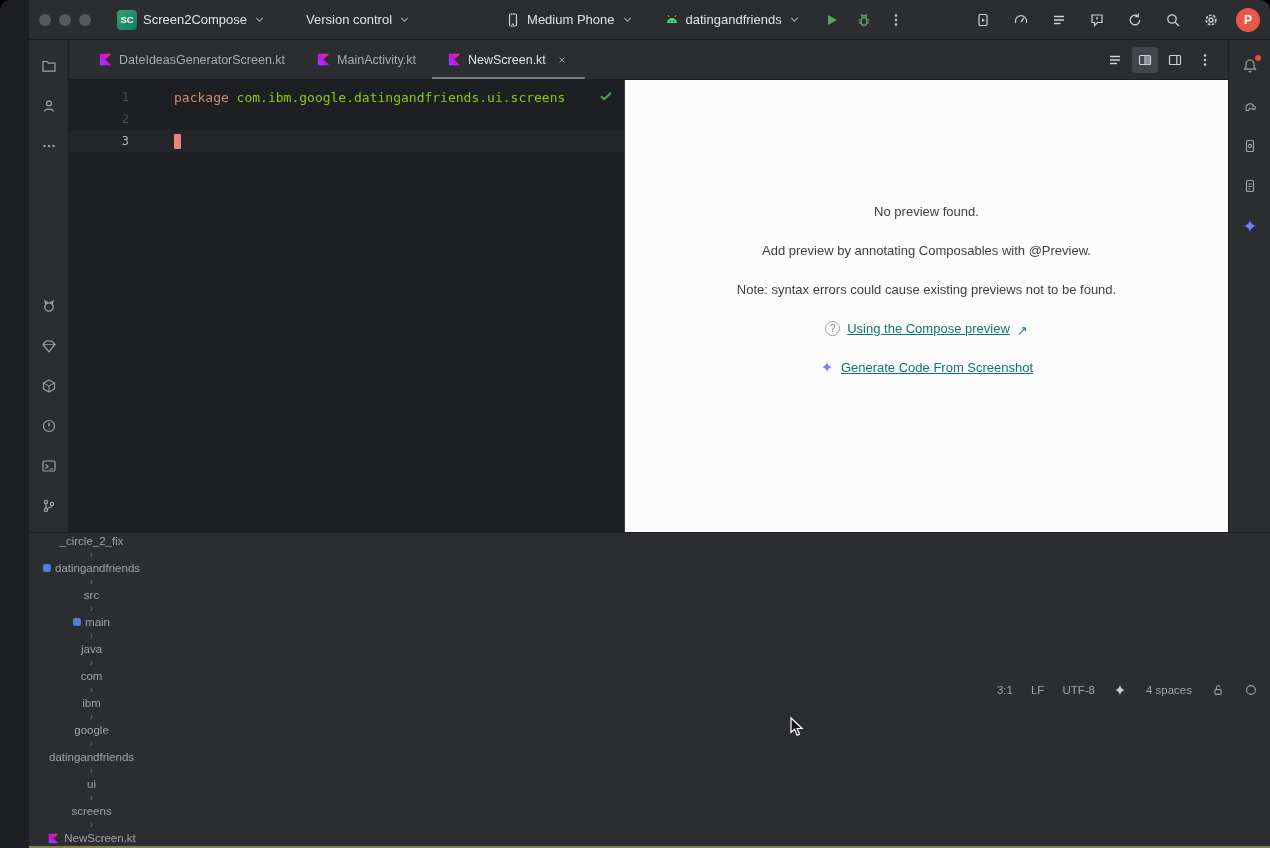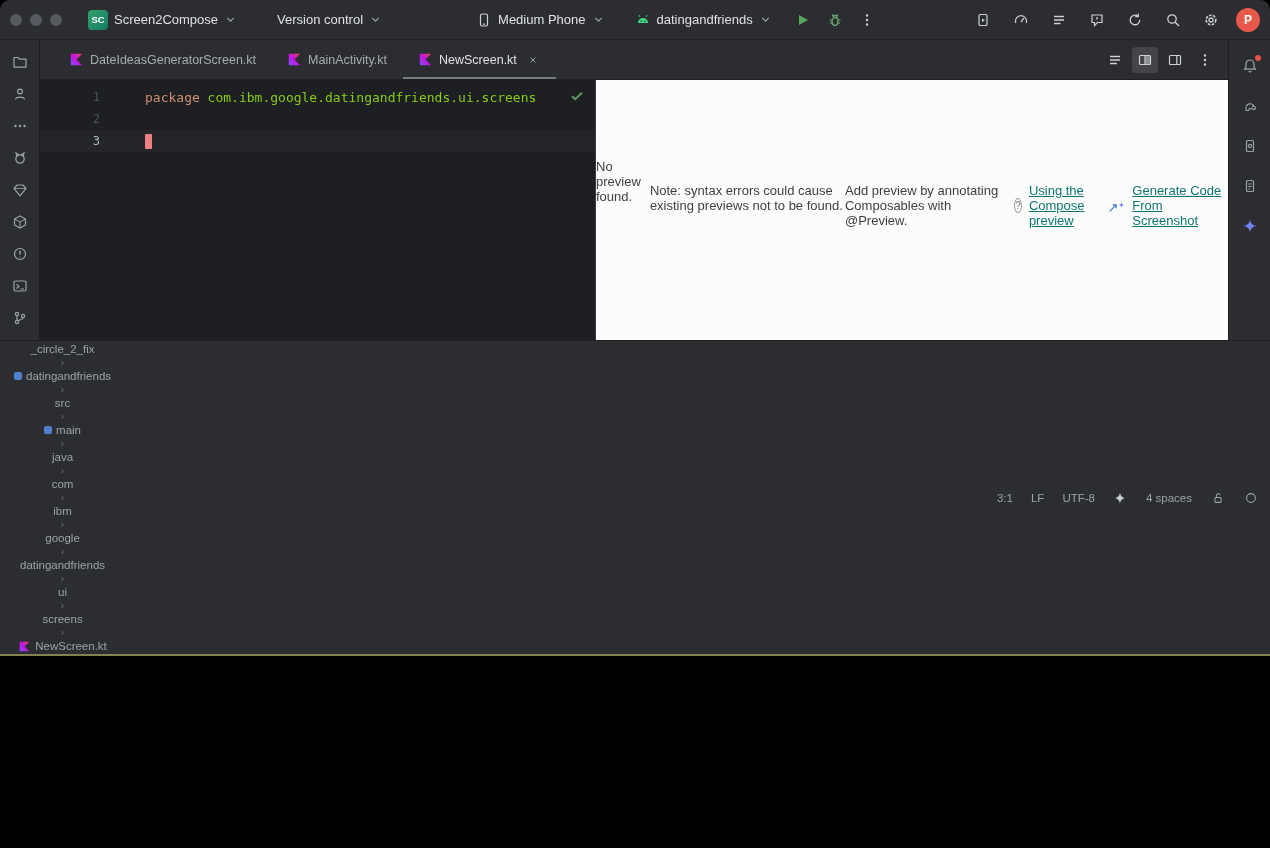--- a/index.html
+++ b/index.html
@@ -1,17 +1,17 @@
 <!DOCTYPE html>
 <html><head>
 <meta charset="utf-8">
 <style>
   * { margin:0; padding:0; box-sizing:border-box; }
   body { background:#000; font-family:"Liberation Sans", sans-serif; width:1270px; height:848px; overflow:hidden; }
-  .app { width:1270px; height:656px; display:flex; flex-direction:column; background:#1e1f22; position:relative; border-radius:10px 10px 0 0; overflow:hidden; }
+  .app { width:1270px; height:848px; display:flex; flex-direction:column; background:#1e1f22; position:relative; border-radius:10px 10px 0 0; overflow:hidden;padding-left:29px; }
 
   
   .titlebar { flex:0 0 40px; background:#2b2d30; border-bottom:1px solid #1e1f22; display:flex; align-items:center; padding:0 10px; color:#dfe1e5; font-size:13px; }
   .traffic { display:flex; gap:8px; margin-right:18px; }
   .traffic span { width:12px; height:12px; border-radius:50%; background:#56595f; display:block; }
   .tb-widget { display:flex; align-items:center; gap:6px; padding:4px 8px; border-radius:6px; white-space:nowrap; cursor:default; }
   .sc-badge { width:20px; height:20px; border-radius:4px; background:linear-gradient(135deg,#34a06a,#147a66); color:#fff; font-size:9.5px; font-weight:bold; display:flex; align-items:center; justify-content:center; }
   .chev { width:13px; height:13px; color:#9da2ab; }
   .center-group { display:flex; align-items:center; margin-left:78px; }
   .run-btns { display:flex; align-items:center; gap:6px; margin-left:10px; }
@@ -48,21 +48,21 @@
   .gutter { width:70px; flex:0 0 70px; text-align:right; padding-right:10px; color:#4b5059; font-size:12px; }
   .gutter.active { color:#b4b8bf; }
   .code { padding-left:35px; white-space:pre; display:flex; }
   .tok-kw { color:#cf8e6d; white-space:pre; }
   .tok-plain { color:#84cc16; white-space:pre; }
   .caret-block { display:inline-block; width:7px; height:15px; background:#ef8080; border-radius:1px; margin-left:35px; }
   .inspect-check { position:absolute; top:8px; right:10px; width:16px; height:16px; }
 
   
   .preview { flex:1; background:#fcfcfc; display:flex; align-items:center; justify-content:center; position:relative; }
-  .preview-inner { display:flex; align-items:flex-start; margin-bottom:34px; font-size:13px; color:#3c3f43; }
+  .preview-inner { display:flex; flex-direction:column; align-items:center; margin-bottom:34px; font-size:13px; color:#3c3f43; }
   .pv-line { margin-top:24px; }
   .pv-line:first-child { margin-top:0; }
   .pv-link-row { margin-top:24px; display:flex; align-items:center; gap:7px; }
   .pv-link { color:#0f766e;text-decoration:underline; }
   .help-circle { width:15px; height:15px; border-radius:50%; border:1.2px solid #9ca0a6; color:#7d8187; font-size:10px; display:flex; align-items:center; justify-content:center; }
   .ext { width:11px; height:11px; color:#2e6fd6; }
   .sparkle-sm { width:14px; height:14px; }
 
   
   .statusbar { flex:0 0 36px; background:#2b2d30; border-top:1px solid #1e1f22; display:flex; align-items:center; padding:0 12px; font-size:11.5px; color:#9da2ab; }
@@ -347,22 +347,22 @@
             <span class="caret-block"></span>
           </div>
           <svg class="inspect-check" viewBox="0 0 16 16">
               <path d="M3 8.2l3.2 3L13 4.8" fill="none" stroke="#5c9c5c" stroke-width="2"></path>
             </svg>
         </div>
 
         <div class="preview">
           <div class="preview-inner">
             <div class="pv-line">No preview found.</div>
+            <div class="pv-line">Add preview by annotating Composables with @Preview.</div>
             <div class="pv-line">Note: syntax errors could cause existing previews not to be found.</div>
-            <div class="pv-line">Add preview by annotating Composables with @Preview.</div>
             <div class="pv-link-row">
               <span class="help-circle">?</span>
               <a class="pv-link">Using the Compose preview</a>
               <span class="ext">↗</span>
             </div>
             <div class="pv-link-row">
               <svg class="sparkle-sm" viewBox="0 0 16 16">
                   <path d="M8 1C8 5 11 8 15 8 11 8 8 11 8 15 8 11 5 8 1 8 5 8 8 5 8 1Z" fill="url(#ggrad)"></path>
                 </svg>
               <a class="pv-link">Generate Code From Screenshot</a>

